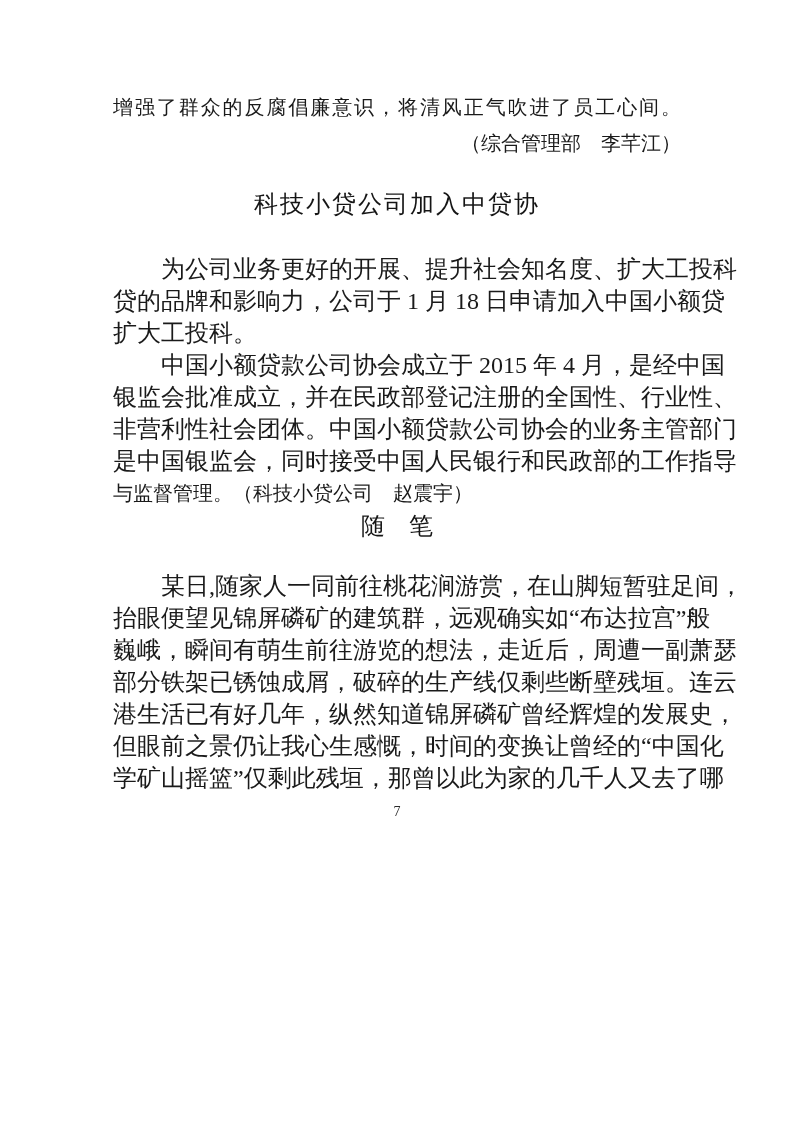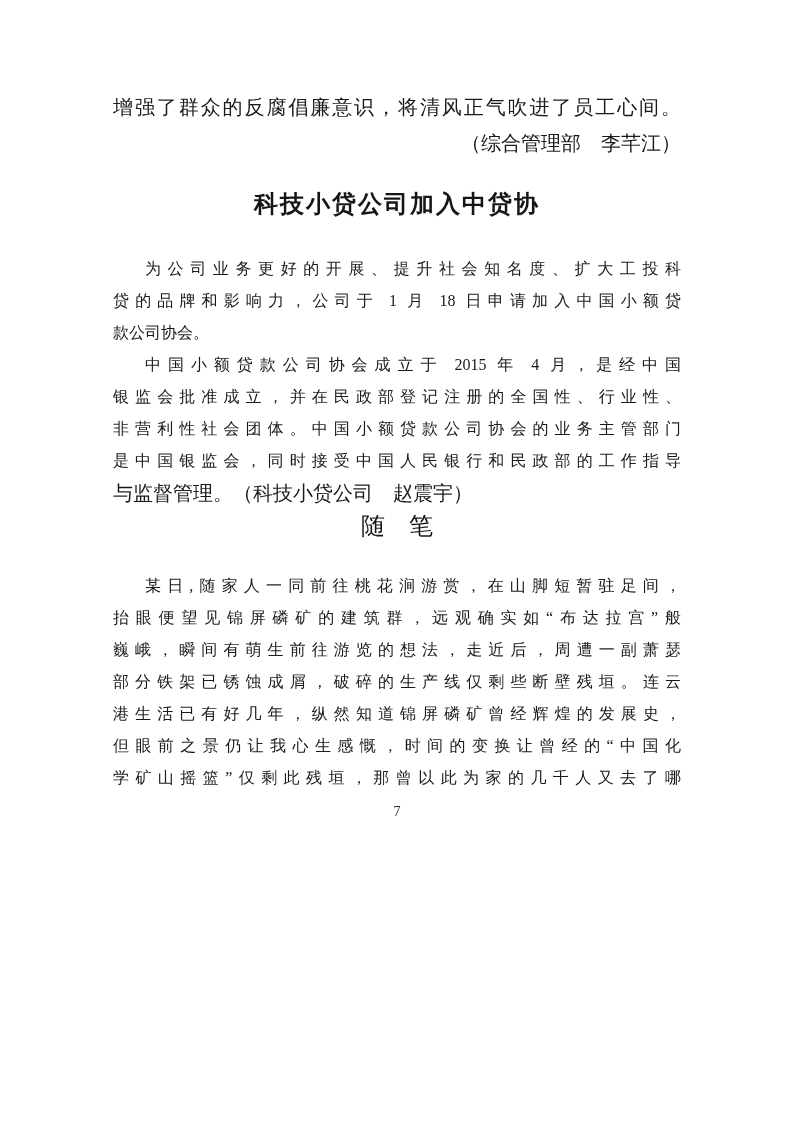--- a/index.html
+++ b/index.html
@@ -12,21 +12,21 @@
     font-family: "Liberation Serif", "DejaVu Serif", serif;
     overflow: hidden;
   }
   .content {
     margin-left: 113px;
     margin-right: 112px;
     padding-top: 89px;
   }
   
   .bline {
-    font-size: 16px;
+    font-size: 24px;
     line-height: 32px;
     text-align: justify;
     text-align-last: justify;
     text-justify: inter-character;
     white-space: nowrap;
   }
   .bline.first { text-indent: 2em; }
   .bline.endline { text-align-last: left; }
   
   .cont-line {
@@ -38,21 +38,21 @@
     white-space: nowrap;
   }
   .byline-right {
     font-size: 20px;
     line-height: 36px;
     text-align: right;
   }
   .article-title {
     margin: 26px 0 32px 0;
     font-family: "Liberation Sans", "DejaVu Sans", sans-serif;
-    font-weight: 700;
+    font-weight: 400;
     font-size: 24px;
     line-height: 34px;
     letter-spacing: 2px;
     text-align: center;
     color: #151515;
   }
   .last-row {
     display: flex;
     font-size: 20px;
     line-height: 32px;
@@ -89,21 +89,21 @@
   <div class="content">
 
     <div class="cont-line">增强了群众的反腐倡廉意识，将清风正气吹进了员工心间。</div>
     <div class="byline-right">（综合管理部　李芊江）</div>
 
     <div class="article-title">科技小贷公司加入中贷协</div>
 
     <div>
       <div class="bline first">为公司业务更好的开展、提升社会知名度、扩大工投科</div>
       <div class="bline">贷的品牌和影响力，公司于 1 月 18 日申请加入中国小额贷</div>
-      <div class="bline endline">款公司协会。</div>
+      <div class="bline endline">扩大工投科。</div>
     </div>
 
 
     <div>
       <div class="bline first">中国小额贷款公司协会成立于 2015 年 4 月，是经中国</div>
       <div class="bline">银监会批准成立，并在民政部登记注册的全国性、行业性、</div>
       <div class="bline">非营利性社会团体。中国小额贷款公司协会的业务主管部门</div>
       <div class="bline">是中国银监会，同时接受中国人民银行和民政部的工作指导</div>
       <div class="last-row">
         <span>与监督管理。</span>

